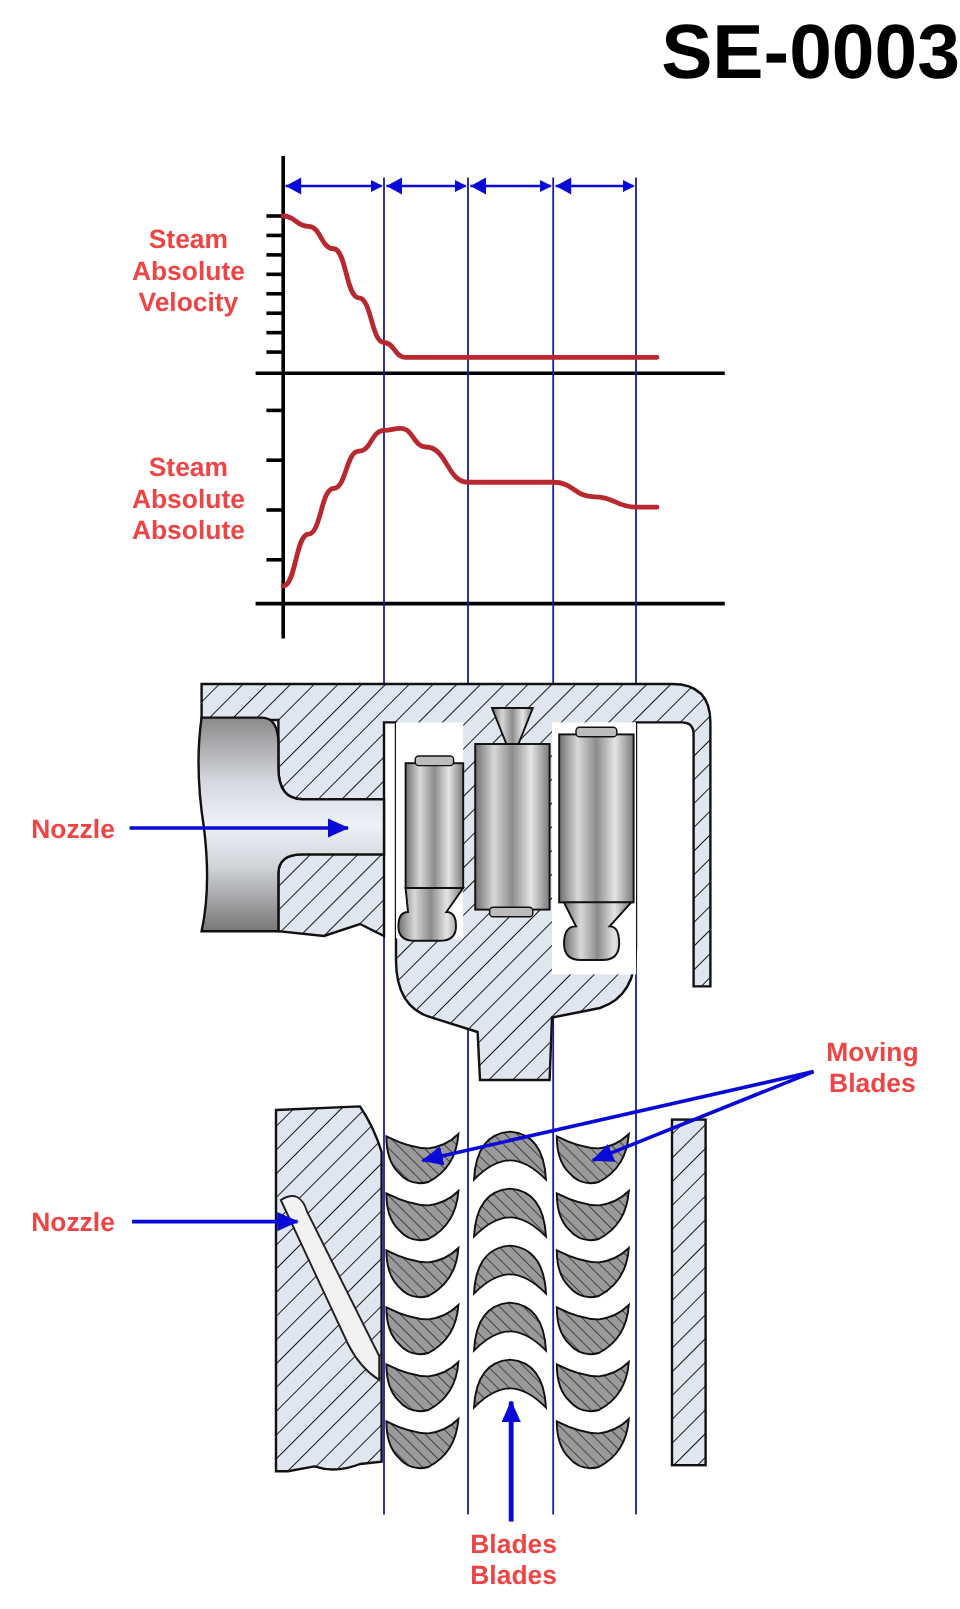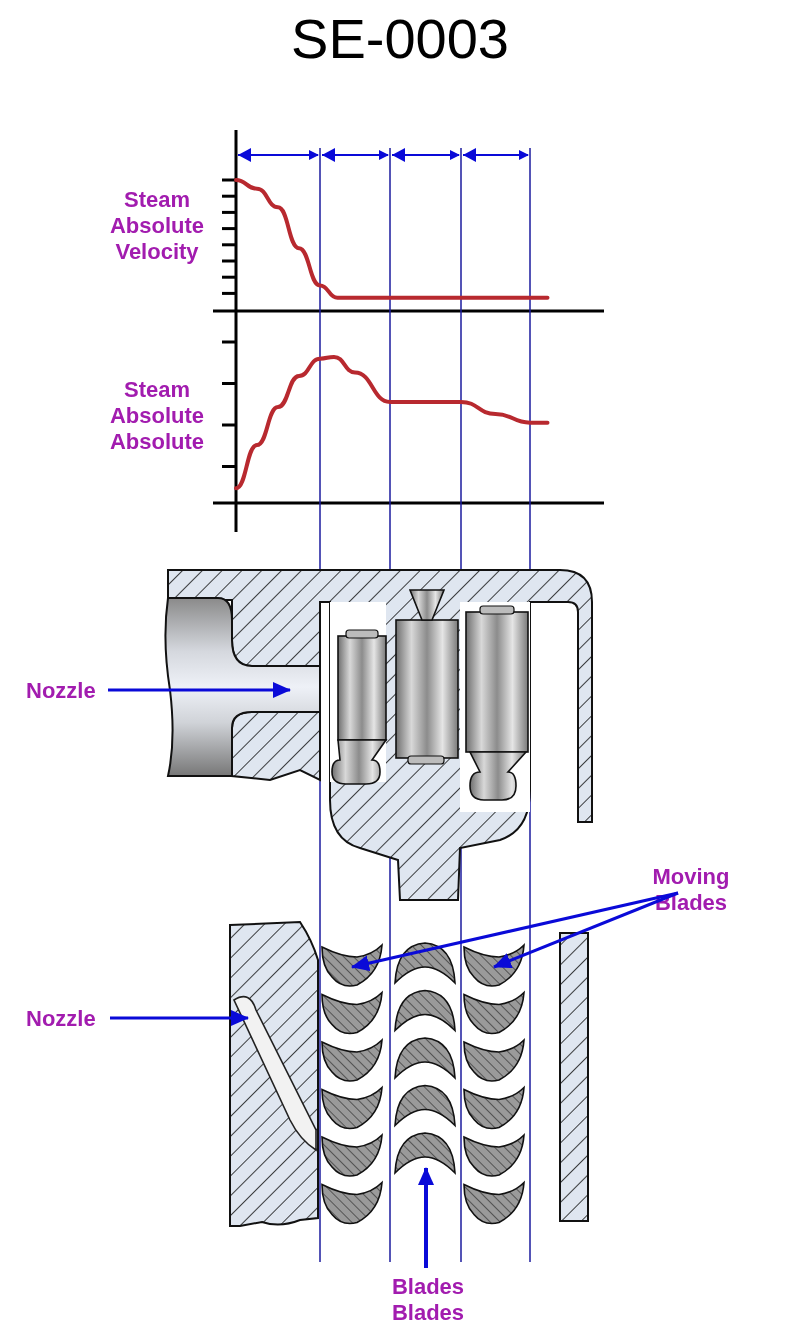--- a/index.html
+++ b/index.html
@@ -1,39 +1,39 @@
 <!DOCTYPE html>
 <html><head>
 <meta charset="utf-8">
 <style>
   html, body { margin:0; padding:0; background:#ffffff; }
   body { width:800px; height:1341px; position:relative; overflow:hidden; font-family:"Liberation Sans", sans-serif; }
-  .title { position:absolute; left:0; top:6px; width:800px; text-align:center; font-weight:normal; font-size:56px; color:#000; letter-spacing:0px; }
-  .lbl { position:absolute; font-weight:bold; font-size:22px; color:#a21caf; line-height:26px; text-align:center; }
+  .title { position:absolute; left:0; top:6px; width:800px; text-align:right; font-weight:bold; font-size:64px; color:#000; letter-spacing:0px; }
+  .lbl { position:absolute; font-weight:bold; font-size:22px; color:#ef4444; line-height:26px; text-align:center; }
   svg#diagram { position:absolute; left:0; top:0; }
 </style>
 </head>
 <body>
 
 <div class="title">SE-0003</div>
 
 <div class="lbl" style="left:96px;top:187px;width:122px;">
   <div>Steam</div>
   <div>Absolute</div>
   <div>Velocity</div>
 </div>
 <div class="lbl" style="left:96px;top:377px;width:122px;">
   <div>Steam</div>
   <div>Absolute</div>
   <div>Absolute</div>
 </div>
 
 <div class="lbl" style="left:26px;top:678px;text-align:left;">Nozzle</div>
 <div class="lbl" style="left:26px;top:1006px;text-align:left;">Nozzle</div>
-<div class="lbl" style="left:636px;top:864px;width:110px;">
+<div class="lbl" style="left:672px;top:864px;width:110px;">
   <div>Moving</div>
   <div>Blades</div>
 </div>
 <div class="lbl" style="left:380px;top:1274px;width:96px;">
   <div>Blades</div>
   <div>Blades</div>
 </div>
 
 <svg id="diagram" width="800" height="1341" viewBox="0 0 800 1341">
   <defs>

